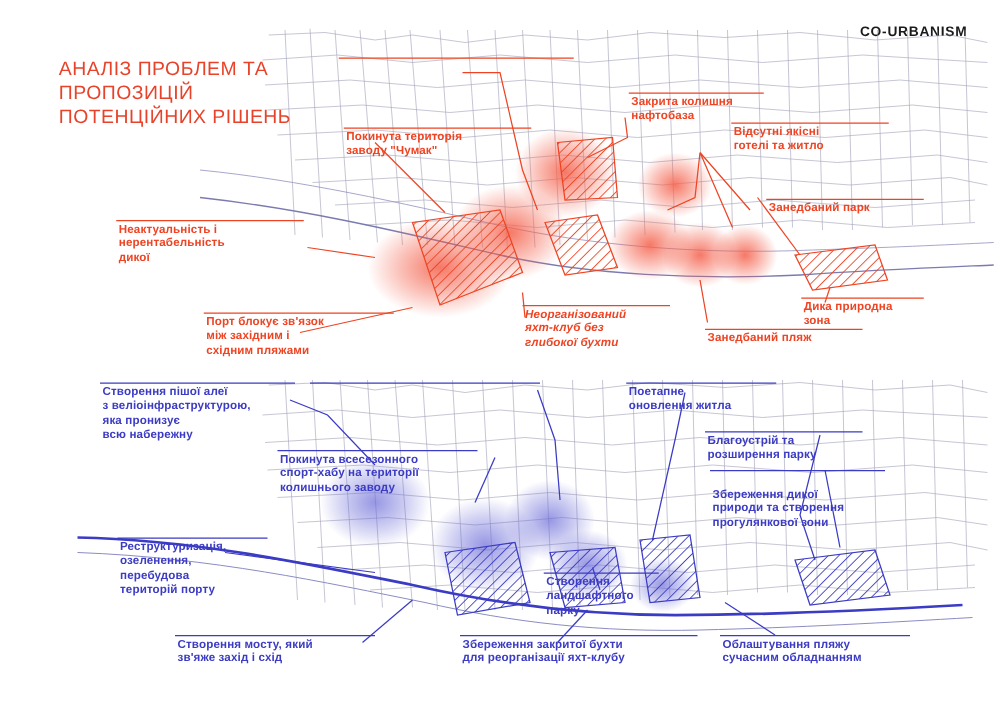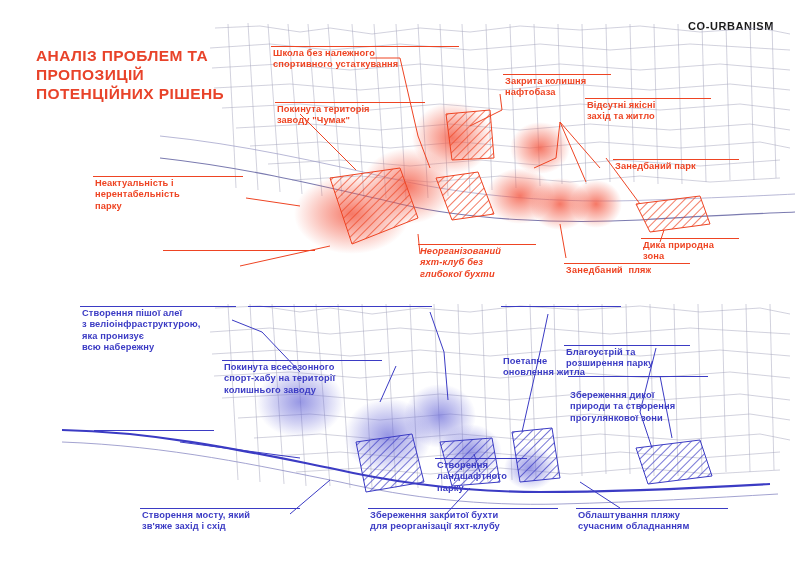--- a/index.html
+++ b/index.html
@@ -15,22 +15,22 @@
 
   
   .brand{
     position:absolute;top:20px;right:26px;
     font-size:11px;font-weight:bold;letter-spacing:.6px;
     color:#1a1a1a;
   }
 
   
   .title{
-    position:absolute;left:36px;top:46px;
-    font-size:15.5px;line-height:19px;font-weight:bold;
+    position:absolute;left:47px;top:46px;
+    font-size:15.5px;line-height:19px;font-weight:normal;
     letter-spacing:.4px;color:#E8432A;
     text-transform:uppercase;
     width:210px;
   }
 
   
   .panel{position:absolute;left:0;width:800px;}
   .panel-top{top:18px;height:270px;}
   .panel-bottom{top:292px;height:277px;}
 
@@ -148,38 +148,39 @@
         <path d="M560 104 L556 140 L534 150 M560 104 L600 150 M560 104 L586 164"></path>
         <path d="M606 140 L640 186"></path>
         <path d="M246 180 L300 188"></path>
         <path d="M240 248 L330 228"></path>
         <path d="M418 216 L420 236"></path>
         <path d="M566 240 L560 206"></path>
         <path d="M660 224 L664 212"></path>
       </g>
     </svg>
 
-    <div class="lbl red" style="left:273px;top:30px;">Школа без належного
-спортивного устаткування</div>
     <div class="lbl red" style="left:505px;top:58px;">Закрита колишня
 нафтобаза</div>
     <div class="lbl red" style="left:587px;top:82px;">Відсутні якісні
-захід та житло</div>
+готелі та житло</div>
     <div class="lbl red" style="left:277px;top:86px;">Покинута територія
 заводу "Чумак"</div>
     <div class="lbl red" style="left:615px;top:143px;">Занедбаний парк</div>
     <div class="lbl red" style="left:95px;top:160px;">Неактуальність і
 нерентабельність
-парку</div>
+дикої</div>
     <div class="lbl red" style="left:643px;top:222px;">Дика природна
 зона</div>
+    <div class="lbl red" style="left:165px;top:234px;">Порт блокує зв'язок
+між західним і
+східним пляжами</div>
     <div class="lbl red" style="left:420px;top:228px;font-style:italic;">Неорганізований
 яхт-клуб без
 глибокої бухти</div>
-    <div class="lbl red" style="left:566px;top:247px;font-family:Liberation Mono, monospace;">Занедбаний пляж</div>
+    <div class="lbl red" style="left:566px;top:247px;">Занедбаний пляж</div>
 
     <div class="hr" style="left:271px;top:28px;width:188px;"></div>
     <div class="hr" style="left:503px;top:56px;width:108px;"></div>
     <div class="hr" style="left:585px;top:80px;width:126px;"></div>
     <div class="hr" style="left:275px;top:84px;width:150px;"></div>
     <div class="hr" style="left:613px;top:141px;width:126px;"></div>
     <div class="hr" style="left:93px;top:158px;width:150px;"></div>
     <div class="hr" style="left:641px;top:220px;width:98px;"></div>
     <div class="hr" style="left:163px;top:232px;width:152px;"></div>
     <div class="hr" style="left:418px;top:226px;width:118px;"></div>
@@ -269,30 +270,34 @@
         <path d="M290 222 L330 188"></path>
         <path d="M446 222 L470 196"></path>
         <path d="M620 216 L580 190"></path>
       </g>
     </svg>
 
     <div class="lbl blue" style="left:82px;top:16px;">Створення пішої алеї
 з веліоінфраструктурою,
 яка пронизує
 всю набережну</div>
-    <div class="lbl blue" style="left:503px;top:16px;margin-top:48px;">Поетапне
+    <div class="lbl blue" style="left:503px;top:16px;">Поетапне
 оновлення житла</div>
     <div class="lbl blue" style="left:224px;top:70px;">Покинута всесезонного
 спорт-хабу на території
 колишнього заводу</div>
     <div class="lbl blue" style="left:566px;top:55px;">Благоустрій та
 розширення парку</div>
     <div class="lbl blue" style="left:570px;top:98px;">Збереження дикої
 природи та створення
 прогулянкової зони</div>
+    <div class="lbl blue" style="left:96px;top:140px;">Реструктуризація,
+озеленення,
+перебудова
+територій порту</div>
     <div class="lbl blue" style="left:437px;top:168px;">Створення
 ландшафтного
 парку</div>
     <div class="lbl blue" style="left:142px;top:218px;">Створення мосту, який
 зв'яже захід і схід</div>
     <div class="lbl blue" style="left:370px;top:218px;">Збереження закритої бухти
 для реорганізації яхт-клубу</div>
     <div class="lbl blue" style="left:578px;top:218px;">Облаштування пляжу
 сучасним обладнанням</div>
 

